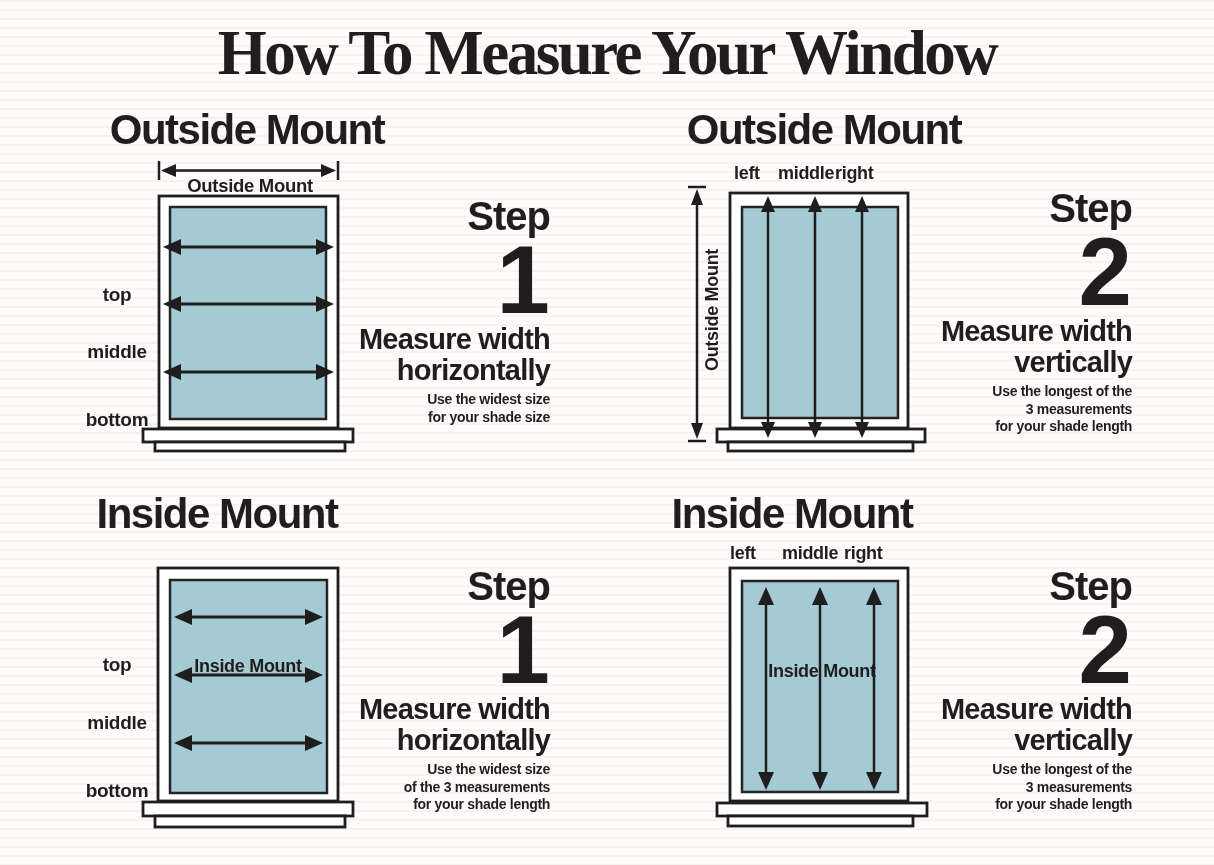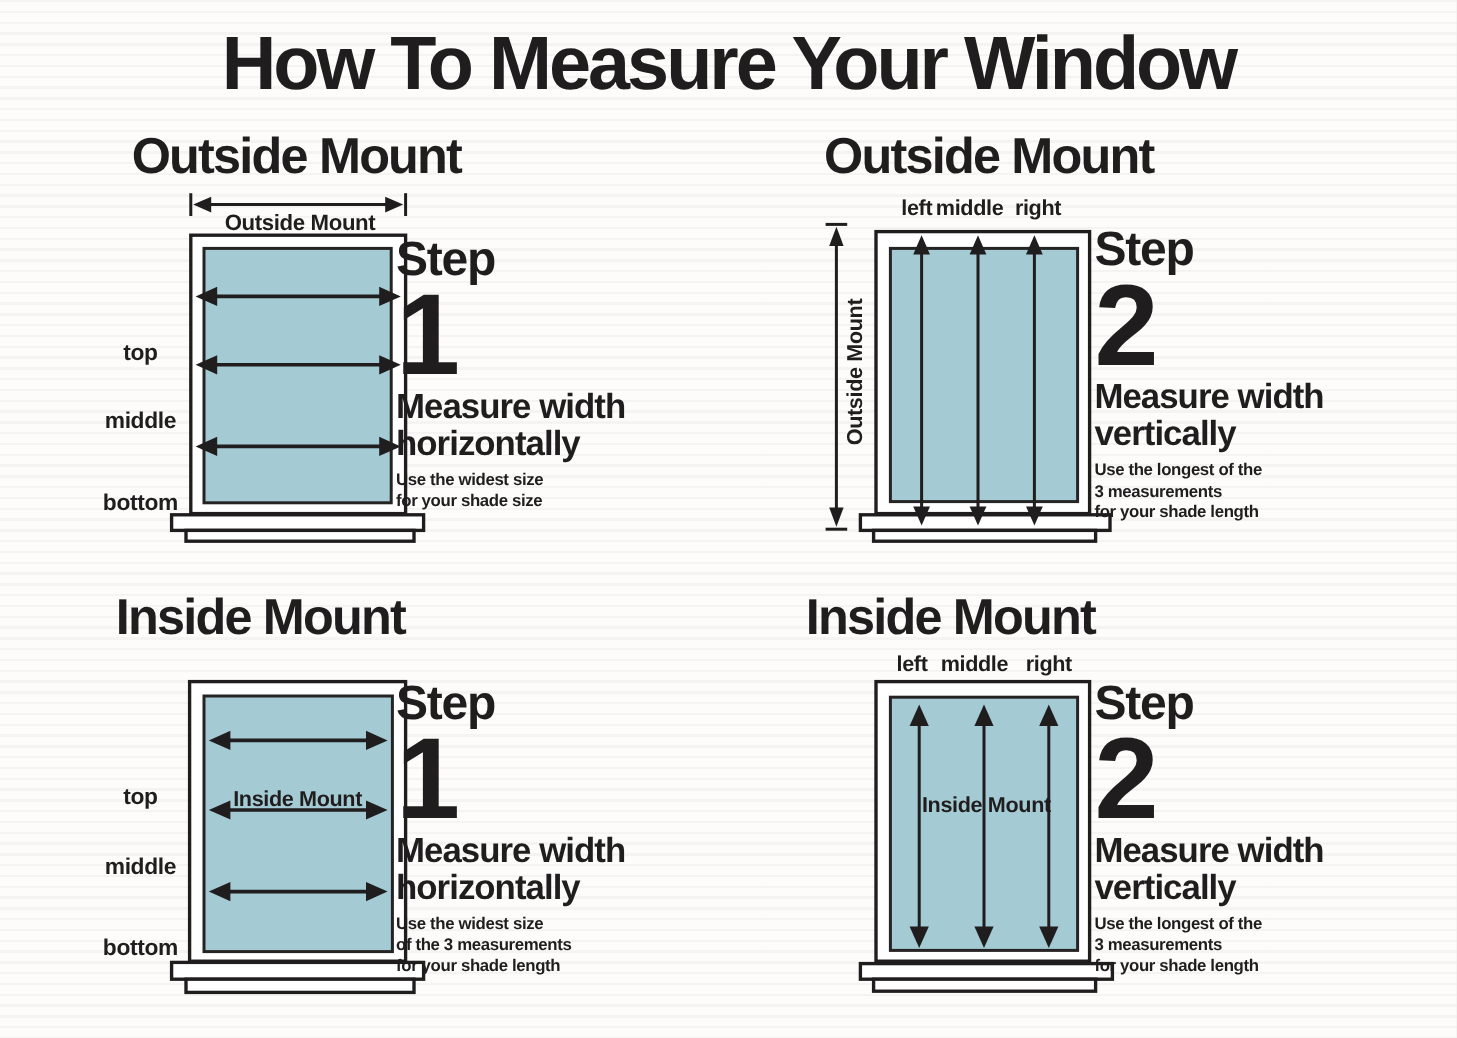--- a/index.html
+++ b/index.html
@@ -8,28 +8,28 @@
     background:
       repeating-linear-gradient(to bottom,
         rgba(225,222,218,0.28) 0px, rgba(225,222,218,0.28) 2px,
         rgba(255,255,255,0) 2px, rgba(255,255,255,0) 9px),
       #fdfcfb;
     font-family:"Liberation Sans","DejaVu Sans",sans-serif;
     color:#201d1e;font-weight:bold;
   }
   .abs{position:absolute;}
   .ctr{text-align:center;}
-  #main-title{left:0;top:20px;width:1214px;font-size:63px;line-height:66px;letter-spacing:-2.5px;font-weight:700;}
+  #main-title{left:0;top:20px;width:1214px;font-size:63px;line-height:66px;letter-spacing:-2.5px;font-weight:700;font-family:Liberation Serif, serif;}
   .quad-heading{font-size:42px;line-height:44px;letter-spacing:-1.5px;}
   .dim-label{font-size:18.5px;line-height:20px;letter-spacing:-0.3px;}
   .axis-label{font-size:19px;line-height:24px;letter-spacing:-0.3px;margin-top:48px;}
-  .col-label{font-size:18px;line-height:22px;letter-spacing:-0.3px;text-align:center;}
+  .col-label{font-size:18px;line-height:22px;letter-spacing:-0.3px;text-align:left;}
   .rot-label{font-size:18px;line-height:20px;letter-spacing:-0.3px;text-align:center;transform:rotate(-90deg);}
   .glass-label{font-size:18px;line-height:22px;letter-spacing:-0.3px;text-align:center;}
-  .step{width:220px;text-align:left;}
+  .step{width:220px;text-align:right;}
   .step-word{font-size:40px;line-height:40px;letter-spacing:-1px;}
   .step-num{font-size:96px;line-height:76px;padding-top:6px;}
   .instr{margin-top:6px;}
   .instr-line{font-size:29px;line-height:31px;letter-spacing:-0.8px;}
   .note{margin-top:5px;}
   .note-line{font-size:14px;line-height:17.5px;letter-spacing:-0.3px;}
   svg .frame{fill:#ffffff;stroke:#201d1e;stroke-width:2.8px;}
   svg .glass{fill:#a4cbd3;stroke:#262324;stroke-width:2.5px;}
   svg line{stroke:#201d1e;}
   svg polygon{fill:#201d1e;}

